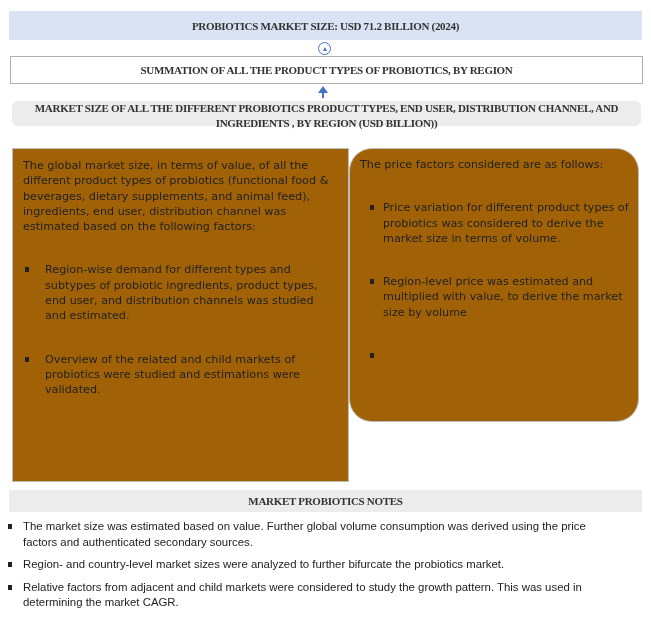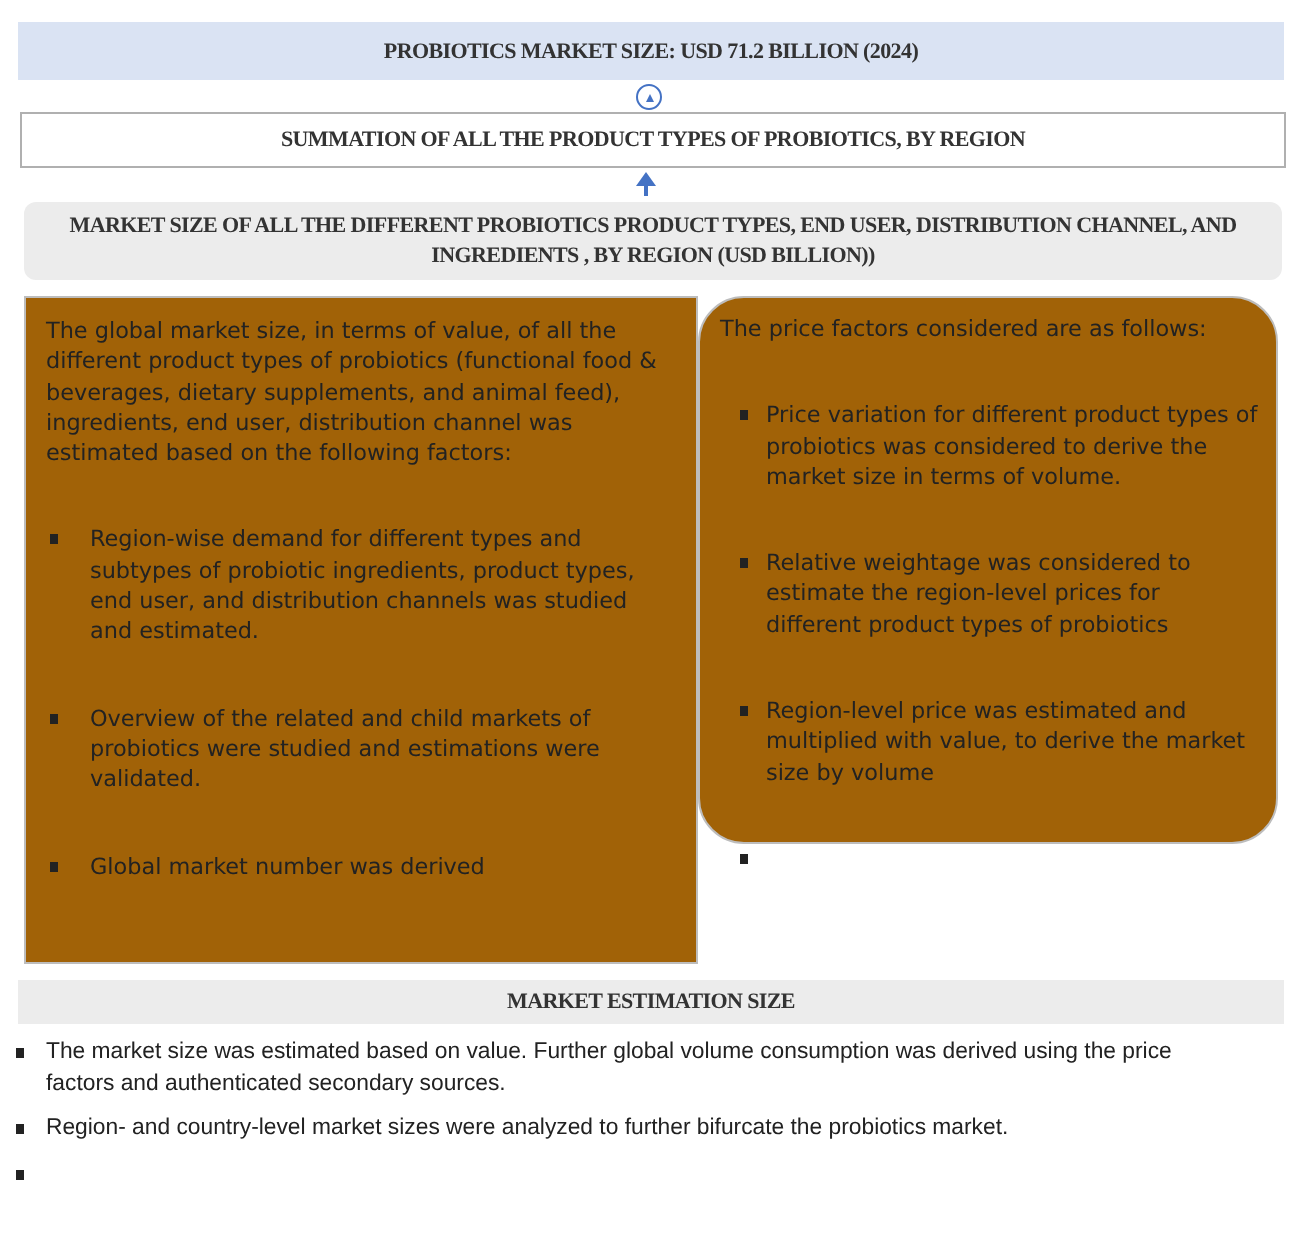--- a/index.html
+++ b/index.html
@@ -41,23 +41,23 @@
   }
   .arrow-up .head {
     position: absolute; left: 0; top: 0; width: 0; height: 0;
     border-left: 5px solid transparent; border-right: 5px solid transparent;
     border-bottom: 7px solid #4472c4;
   }
   .arrow-up .shaft {
     position: absolute; left: 4px; top: 7px; width: 1.5px; height: 5px; background: #4472c4;
   }
   .market-box {
-    left: 12px; top: 101px; width: 629px; height: 39px;
+    left: 12px; top: 101px; width: 629px; height: 25px;
     background: #ececec; border-radius: 6px;
-    display: flex; align-items: center; justify-content: center; text-align: center;
+    display: flex; justify-content: center; text-align: center;
     font-size: 11px; line-height: 15px; color: #333; padding: 0 6px;
   }
   .panel {
     border: 1px solid #bdbdbd; background: #a16207;
     font-size: 11.2px; line-height: 15.3px; color: #222;
   }
   .left-panel { left: 12px; top: 148px; width: 337px; height: 334px; padding: 9px 10px 0 10px; }
   .right-panel { left: 349px; top: 148px; width: 290px; height: 274px; padding: 8px 8px 0 10px; border-radius: 23px; }
   .panel p { margin: 0 0 5px 0; }
   .panel ul { list-style: none; margin: 0; padding: 0; }
@@ -107,37 +107,35 @@
 
 <div class="abs market-box cond">
   <span>MARKET SIZE OF ALL THE DIFFERENT PROBIOTICS PRODUCT TYPES, END USER, DISTRIBUTION CHANNEL, AND INGREDIENTS , BY REGION (USD BILLION))</span>
 </div>
 
 <div class="abs panel left-panel">
   <p>The global market size, in terms of value, of all the different product types of probiotics (functional food &amp; beverages, dietary supplements, and animal feed), ingredients, end user, distribution channel was estimated based on the following factors:</p>
   <ul>
     <li><span class="bullet"></span><span>Region-wise demand for different types and subtypes of probiotic ingredients, product types, end user, and distribution channels was studied and estimated.</span></li>
     <li><span class="bullet"></span><span>Overview of the related and child markets of probiotics were studied and estimations were validated.</span></li>
-    <li><span class="bullet"></span><span>Global market number was derived</span></li>
   </ul>
 </div>
 
 <div class="abs panel right-panel">
   <p>The price factors considered are as follows:</p>
   <ul>
     <li><span class="bullet"></span><span>Price variation for different product types of probiotics was considered to derive the market size in terms of volume.</span></li>
-    <li><span class="bullet"></span><span>Relative weightage was considered to estimate the region-level prices for different product types of probiotics</span></li>
     <li><span class="bullet"></span><span>Region-level price was estimated and multiplied with value, to derive the market size by volume</span></li>
     <li><span class="bullet"></span></li>
   </ul>
 </div>
 
 <div class="abs notes-header cond">
-  <span>MARKET ESTIMATION SIZE</span>
+  <span>MARKET PROBIOTICS NOTES</span>
 </div>
 
 <div class="abs notes">
   <ul>
     <li><span class="bullet"></span><span>The market size was estimated based on value. Further global volume consumption was derived using the price factors and authenticated secondary sources.</span></li>
     <li><span class="bullet"></span><span>Region- and country-level market sizes were analyzed to further bifurcate the probiotics market.</span></li>
-    <li><span class="bullet"></span></li>
+    <li><span class="bullet"></span><span>Relative factors from adjacent and child markets were considered to study the growth pattern. This was used in determining the market CAGR.</span></li>
   </ul>
 </div>
 
 </body></html>

